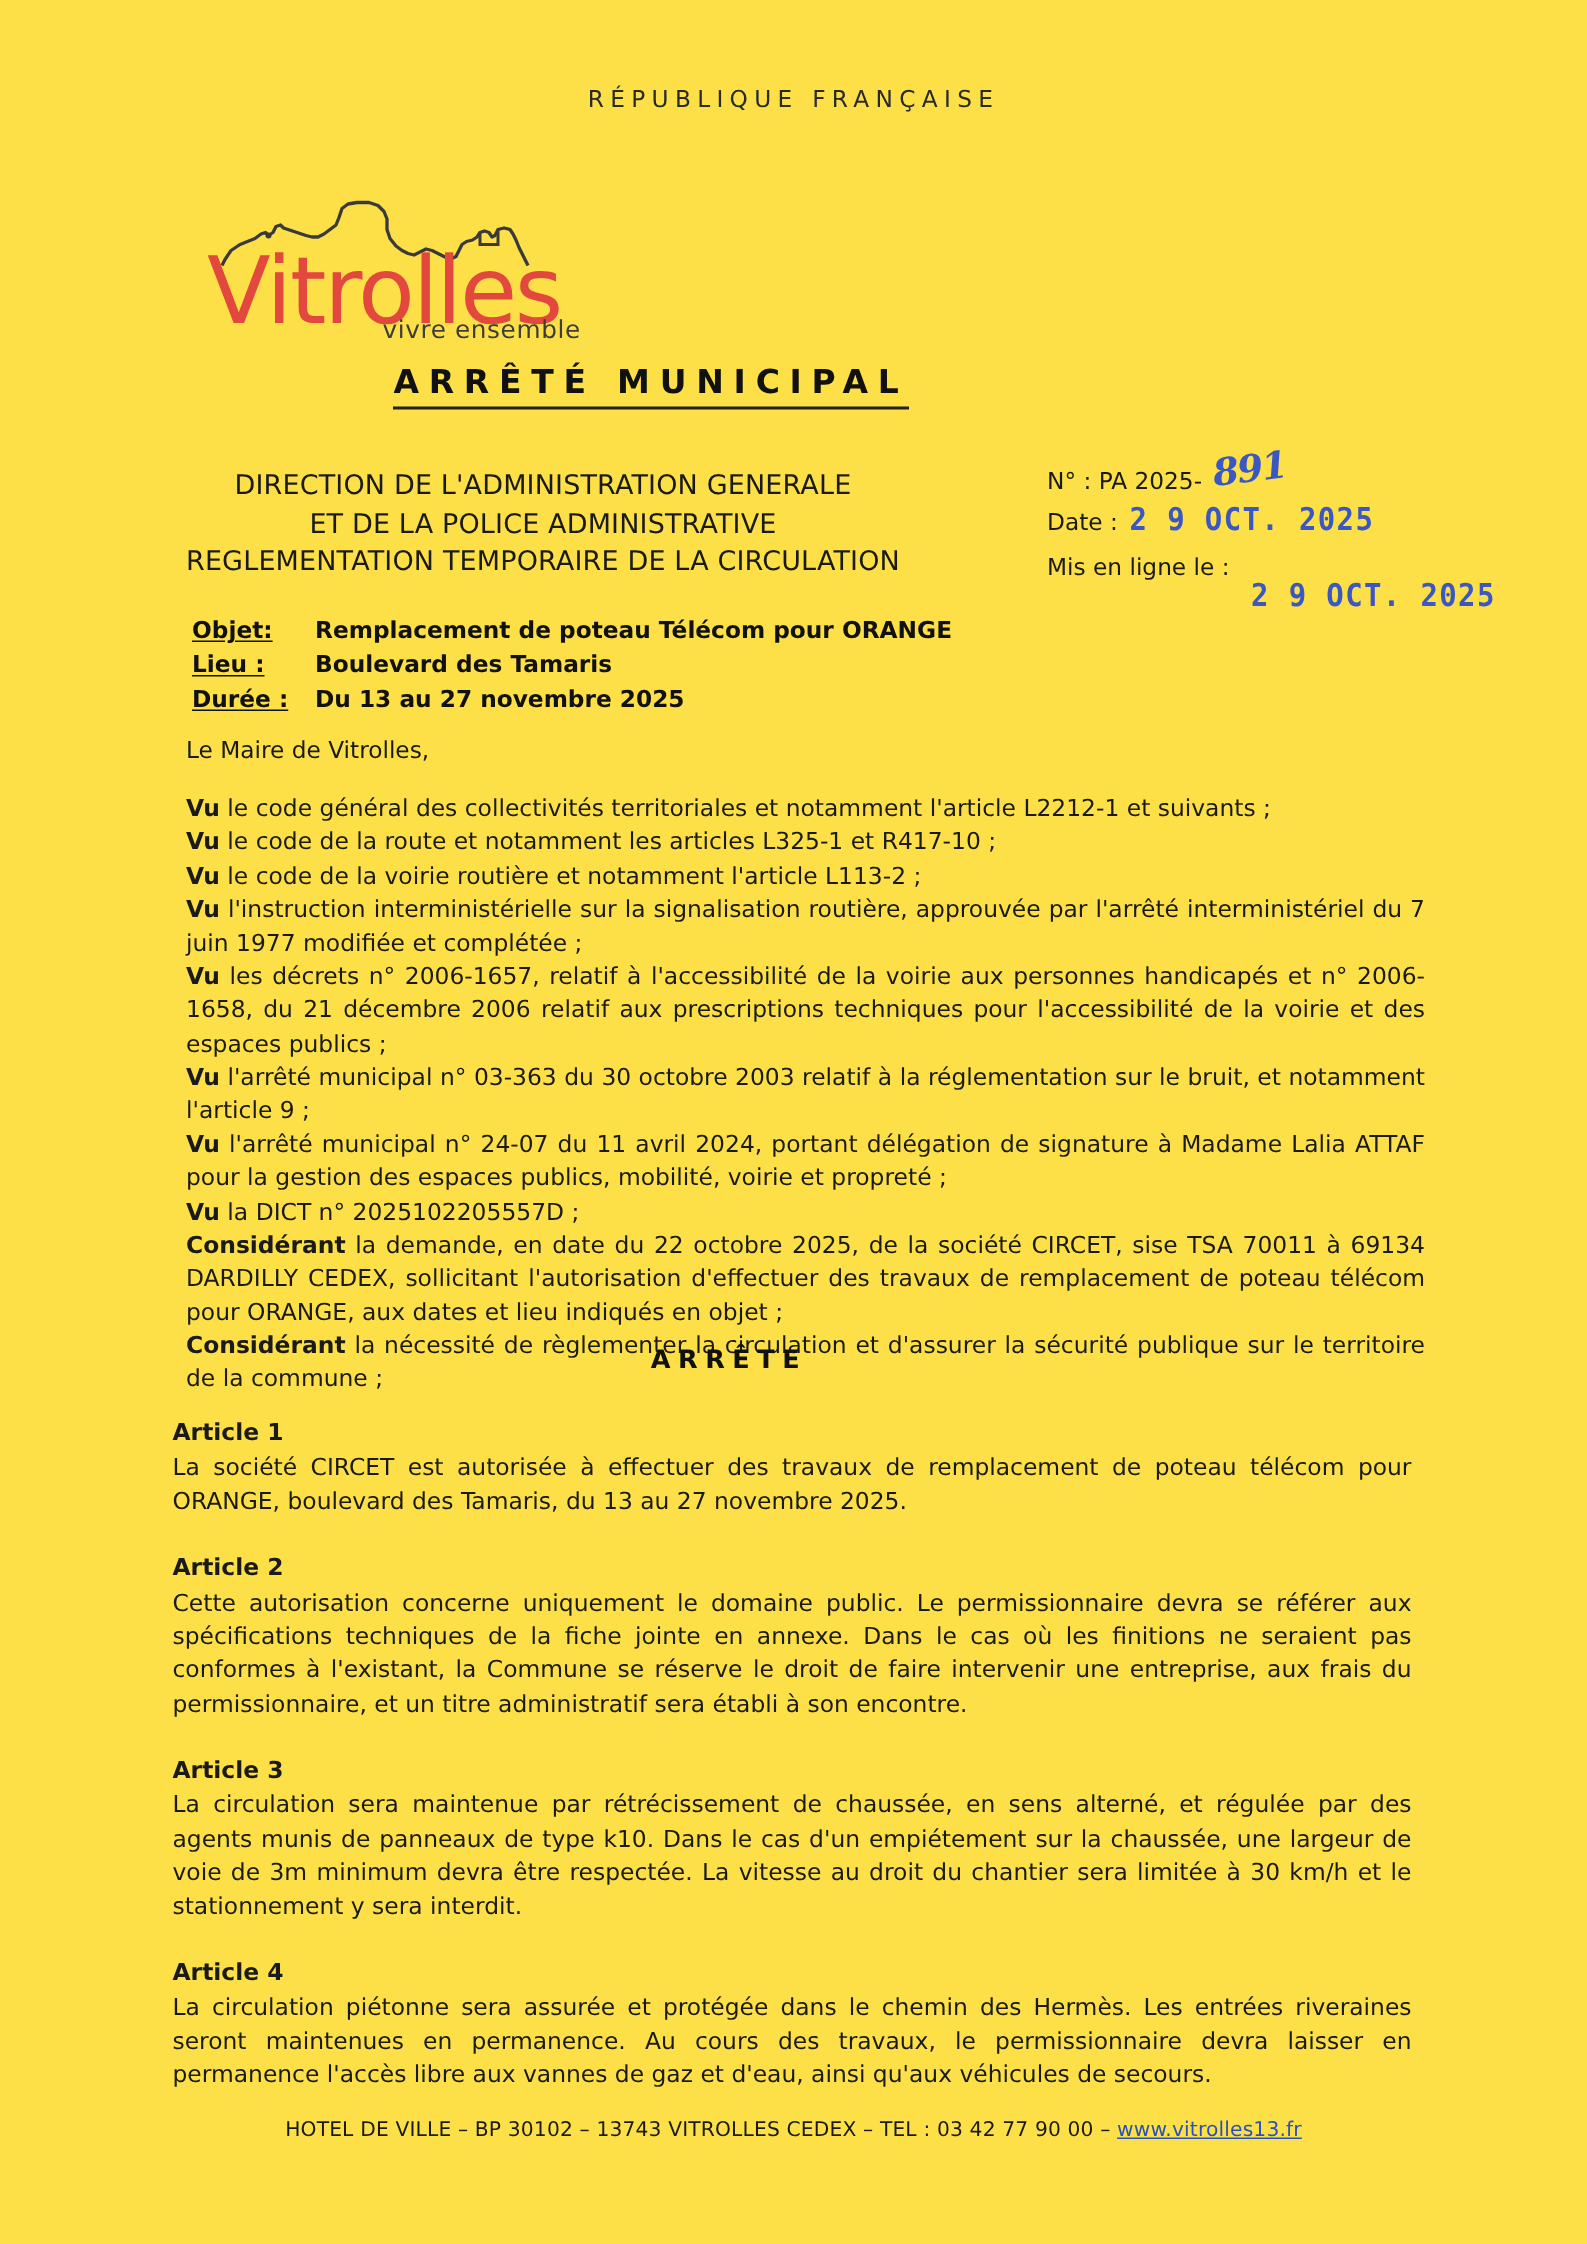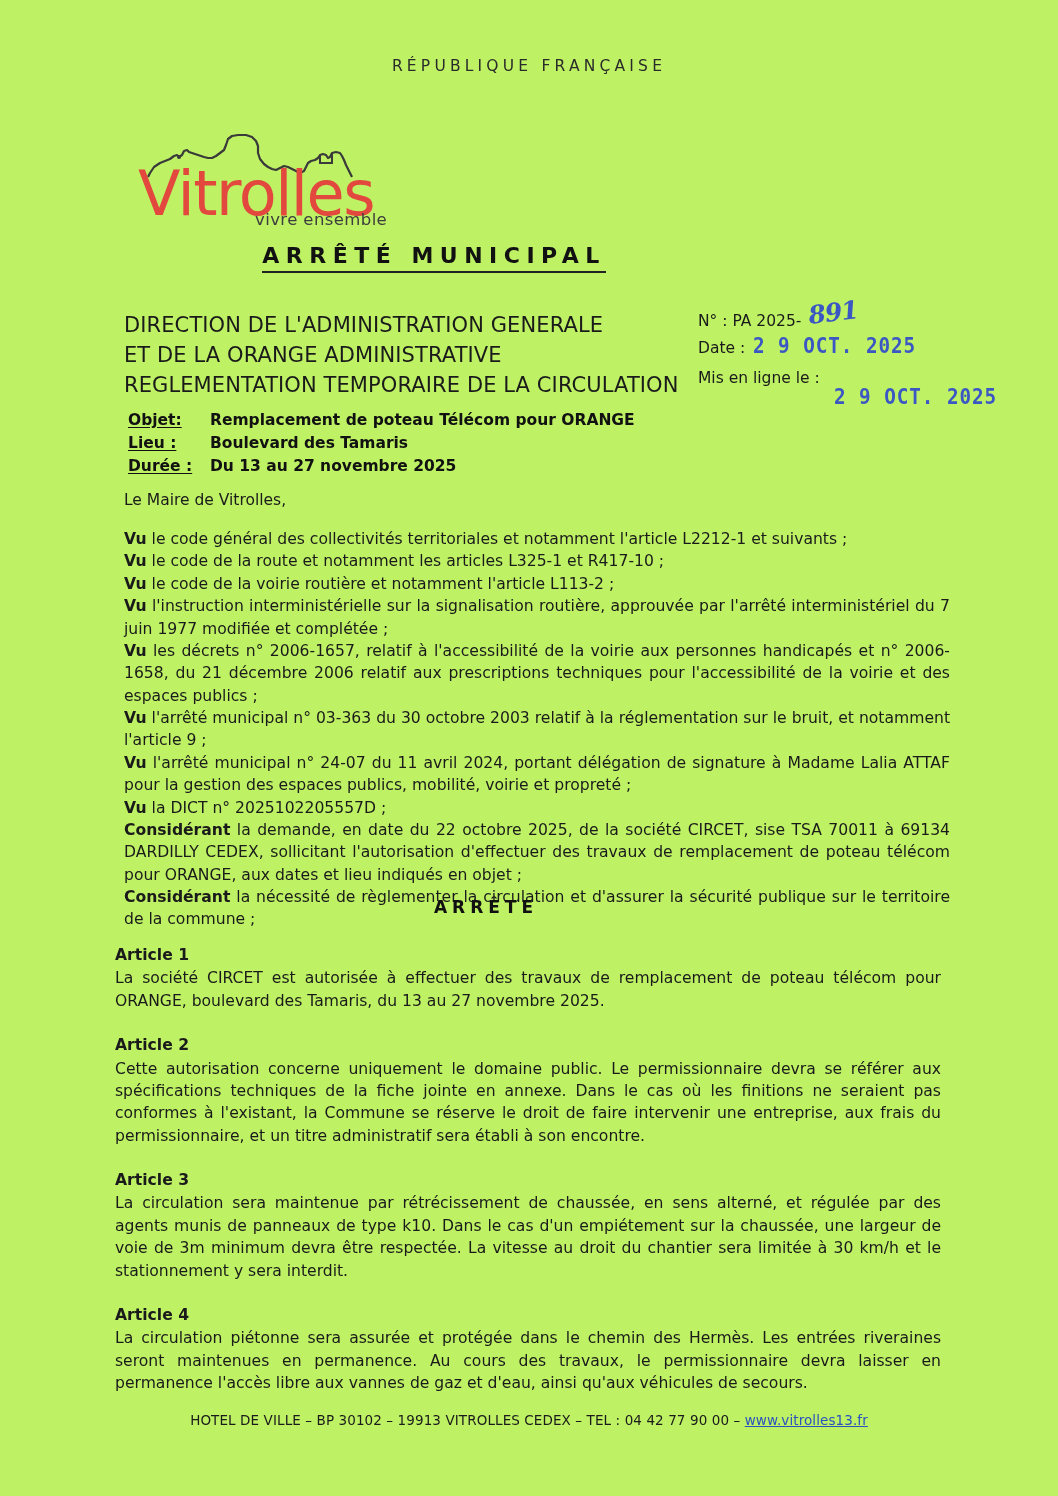--- a/index.html
+++ b/index.html
@@ -8,21 +8,21 @@
     background: #ffffff;
   }
   body {
     font-family: "DejaVu Sans", "Liberation Sans", sans-serif;
     color: #1a1a1a;
   }
   .page {
     position: relative;
     width: 1058px;
     height: 1496px;
-    background: #bef264;
+    background: #fde047;
     overflow: hidden;
     box-sizing: border-box;
   }
 
   
   .republique {
     position: absolute;
     top: 57px;
     left: 0;
     width: 1058px;
@@ -84,24 +84,25 @@
   .doc-title span.inner {
     border-bottom: 2.5px solid #222;
     padding-bottom: 3px;
   }
 
   
   .service-block {
     position: absolute;
     top: 311px;
     left: 124px;
-    font-size: 21px;
+    font-size: 18px;
     line-height: 1.42;
     color: #1a1a1a;
     letter-spacing: 0.1px;
+    text-align: center;
   }
 
   
   .ref-block {
     position: absolute;
     top: 303px;
     left: 698px;
     font-size: 15.5px;
     color: #1a1a1a;
   }
@@ -262,21 +263,21 @@
     <div class="logo-word">Vitrolles</div>
     <div class="logo-tagline">vivre ensemble</div>
   </div>
 
   <div class="doc-title">
     <span class="inner">ARRÊTÉ MUNICIPAL</span>
   </div>
 
   <div class="service-block">
     <div>DIRECTION DE L'ADMINISTRATION GENERALE</div>
-    <div>ET DE LA ORANGE ADMINISTRATIVE</div>
+    <div>ET DE LA POLICE ADMINISTRATIVE</div>
     <div>REGLEMENTATION TEMPORAIRE DE LA CIRCULATION</div>
   </div>
 
   <div class="ref-block">
     <div class="ref-line">
       <span>N° : PA 2025-</span>
       <span class="handwriting">891</span>
     </div>
     <div class="ref-line">
       <span>Date :</span>
@@ -332,16 +333,16 @@
         <div class="article-title">Article 3</div>
         <div class="article-body">La circulation sera maintenue par rétrécissement de chaussée, en sens alterné, et régulée par des agents munis de panneaux de type k10. Dans le cas d'un empiétement sur la chaussée, une largeur de voie de 3m minimum devra être respectée. La vitesse au droit du chantier sera limitée à 30 km/h et le stationnement y sera interdit.</div>
       </div>
       <div class="article">
         <div class="article-title">Article 4</div>
         <div class="article-body">La circulation piétonne sera assurée et protégée dans le chemin des Hermès. Les entrées riveraines seront maintenues en permanence. Au cours des travaux, le permissionnaire devra laisser en permanence l'accès libre aux vannes de gaz et d'eau, ainsi qu'aux véhicules de secours.</div>
       </div>
     </div>
 
   <div class="footer">
-    <span>HOTEL DE VILLE – BP 30102 – 19913 VITROLLES CEDEX – TEL : 04 42 77 90 00 – </span><span class="url">www.vitrolles13.fr</span>
+    <span>HOTEL DE VILLE – BP 30102 – 13743 VITROLLES CEDEX – TEL : 03 42 77 90 00 – </span><span class="url">www.vitrolles13.fr</span>
   </div>
 
 </div>
 
 </body></html>

